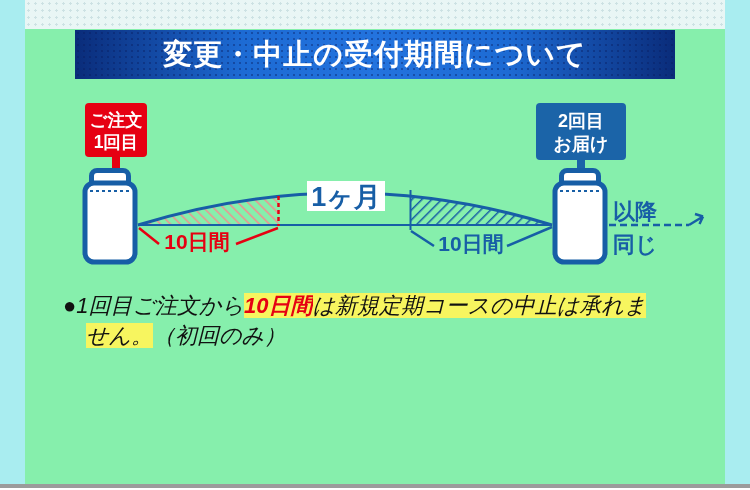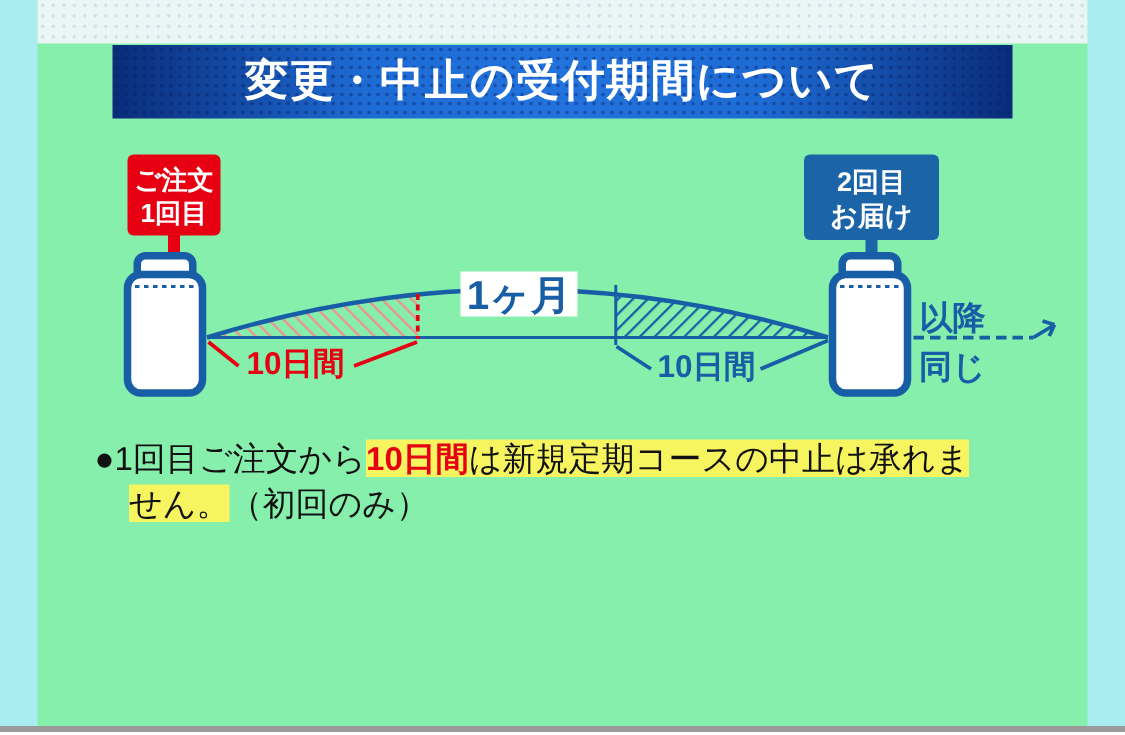--- a/index.html
+++ b/index.html
@@ -23,21 +23,21 @@
     background-size:6px 6px,100% 100%;
   }
   .header-bar h1{
     margin:0;color:#ffffff;font-size:29px;font-weight:bold;text-align:center;
     line-height:49px;letter-spacing:1px;
   }
   .diagram-svg{position:absolute;left:60px;top:95px;}
   .notes{position:absolute;left:63px;top:291px;width:665px;color:#111;}
   .notes p{
     margin:0 0 2px 0;font-size:22px;line-height:30px;white-space:pre-wrap;
-    padding-left:23px;text-indent:-23px;
+    padding-left:23px;text-indent:-23px;font-style:italic;
   }
   .seg-plain{}
   .seg-hl{background:#f7f55f;}
   .seg-redhl{background:#f7f55f;color:#e60012;font-weight:bold;}
   .seg-bluehl{background:#f7f55f;color:#0068b7;font-weight:bold;}
   .bottom-bar{position:absolute;left:0;bottom:0;width:750px;height:4px;background:#9b9b9b;}
   svg text{font-family:"Liberation Sans",sans-serif;font-weight:bold;}
 </style>
 </head>
 <body>

